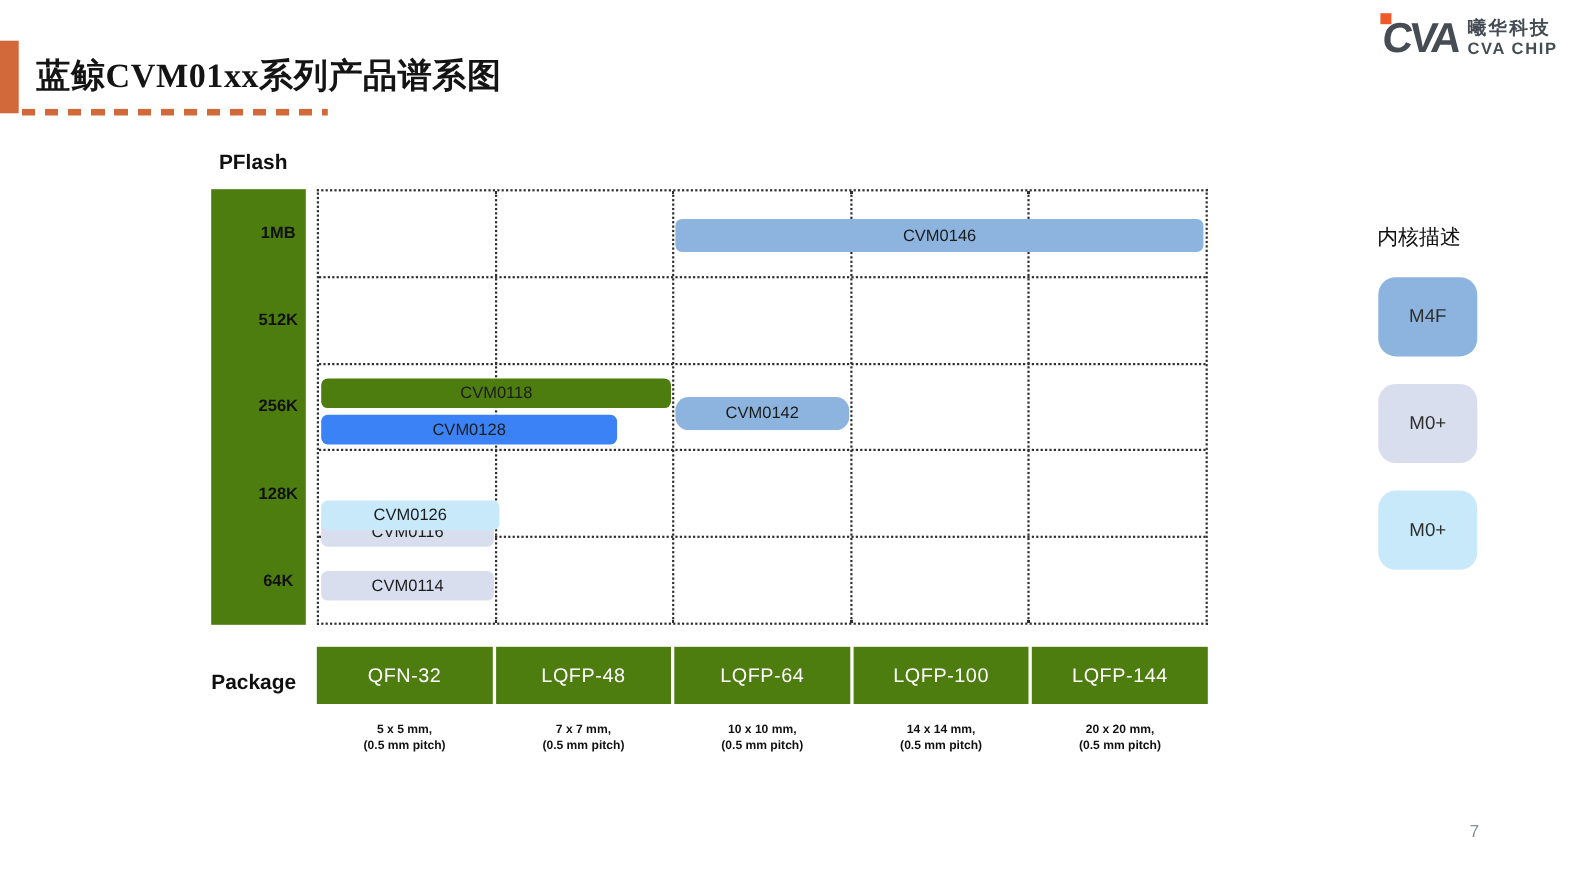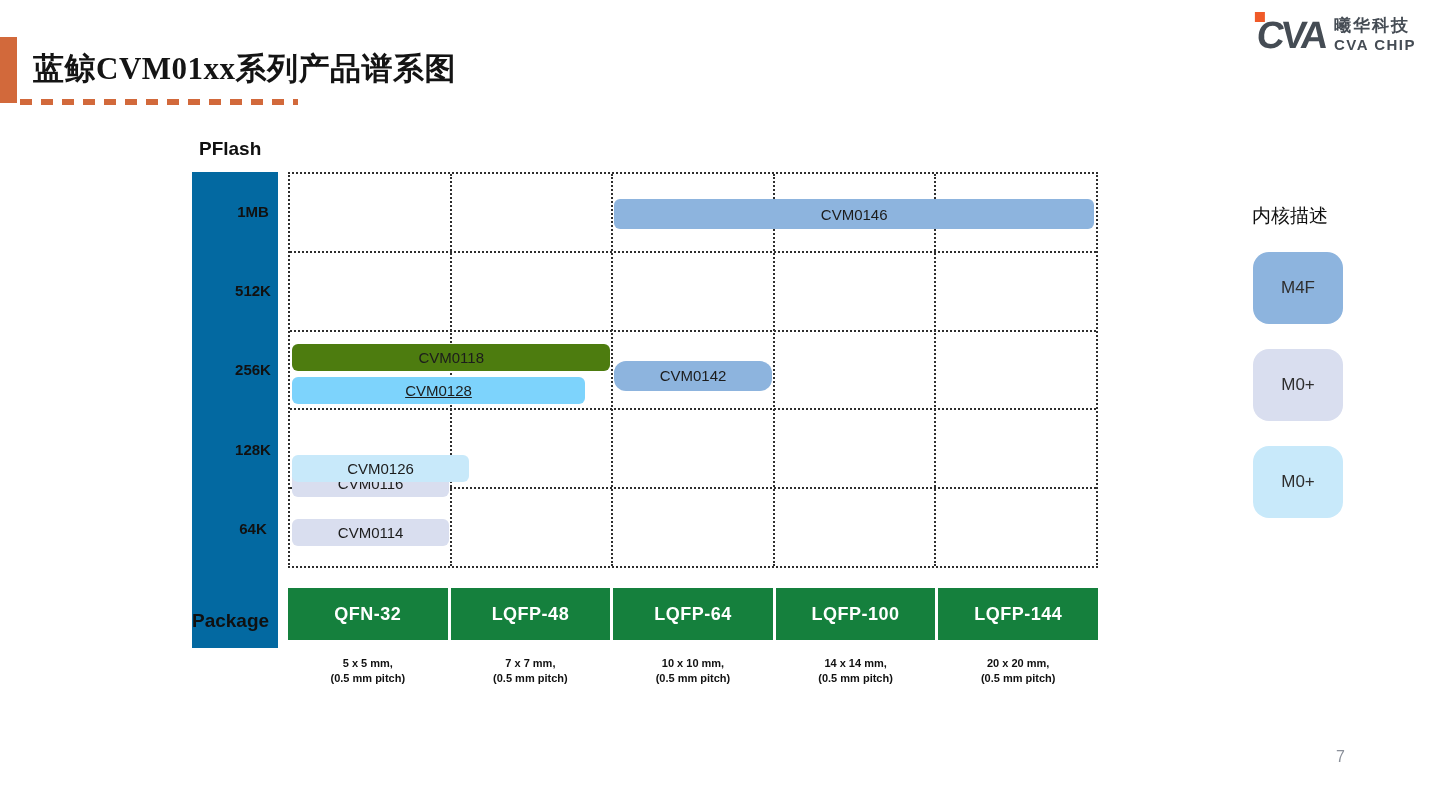--- a/index.html
+++ b/index.html
@@ -19,37 +19,37 @@
   .logo { position:absolute; top:16px; right:16px; display:flex; align-items:center; gap:9px; }
   .logo-mark { position:relative; font-weight:800; font-size:38px; line-height:1;
                color:#454C54; letter-spacing:-3px; transform:skewX(-6deg); padding-left:6px; }
   .logo-square { position:absolute; left:2px; top:-4px; width:10px; height:10px; background:#F05A28; transform:skewX(6deg); }
   .logo-text { display:flex; flex-direction:column; justify-content:center; }
   .logo-cn { font-weight:700; font-size:17px; color:#454C54; letter-spacing:2px; line-height:1.2; }
   .logo-en { font-weight:700; font-size:15px; color:#454C54; letter-spacing:1.5px; line-height:1.2; }
 
   
   .pflash-label { position:absolute; left:199px; top:138px; font-weight:700; font-size:19px; color:#101010; }
-  .axis-col { position:absolute; left:192px; top:172px; width:86px; height:476px; background:#0369a1;padding-left:36px; }
+  .axis-col { position:absolute; left:192px; top:172px; width:86px; height:396px; background:#4d7c0f;padding-left:36px; }
   .flash-label { height:79.2px; display:flex; align-items:center; justify-content:center;
                  font-weight:600; font-size:15px; color:#111; }
 
   
   .grid { position:absolute; left:288px; top:172px; width:810px; height:396px;
           border:2px dotted #2e2e2e; }
   .vline { position:absolute; top:0; bottom:0; width:0; border-left:2px dotted #2e2e2e; }
   .hline { position:absolute; left:0; right:0; height:0; border-top:2px dotted #2e2e2e; }
   .bar { position:absolute; border-radius:6px; display:flex; align-items:center; justify-content:center;
          font-size:15px; color:#1c1c1c; }
 
   
   .package-label { position:absolute; left:192px; top:610px; font-weight:700; font-size:19px; color:#101010; }
   .package-band { position:absolute; left:288px; top:588px; width:810px; height:52px; display:flex; gap:3px; }
-  .package-box { flex:1; background:#15803d; color:#fff; display:flex; align-items:center; justify-content:center;
-                 font-size:18px; font-weight:700; letter-spacing:.5px; }
+  .package-box { flex:1; background:#4d7c0f; color:#fff; display:flex; align-items:center; justify-content:center;
+                 font-size:18px; font-weight:400; letter-spacing:.5px; }
   .package-sizes { position:absolute; left:288px; top:656px; width:810px; display:flex; gap:3px; }
   .size-caption { flex:1; text-align:center; font-weight:700; font-size:11px; line-height:1.4; color:#111; }
 
   
   .legend-title { position:absolute; left:1252px; top:203px; font-weight:400; font-size:19px; color:#101010; }
   .legend { position:absolute; left:1253px; top:252px; display:flex; flex-direction:column; gap:25px; }
   .legend-box { width:90px; height:72px; border-radius:16px; display:flex; align-items:center;
                 justify-content:center; font-size:17px; color:#2e2e2e; }
 
   .page-number { position:absolute; left:1336px; top:748px; font-size:16px; color:#8b909a; }
@@ -87,24 +87,24 @@
       <div class="vline" style="left: 160.2px;"></div>
       <div class="vline" style="left: 321.4px;"></div>
       <div class="vline" style="left: 482.6px;"></div>
       <div class="vline" style="left: 643.8px;"></div>
       <div class="hline" style="top: 77.4px;"></div>
       <div class="hline" style="top: 155.8px;"></div>
       <div class="hline" style="top: 234.2px;"></div>
       <div class="hline" style="top: 312.6px;"></div>
       <div class="bar" style="left: 324.4px; width: 479.6px; top: 25px; height: 30px; background: rgb(141, 180, 222);">CVM0146</div>
       <div class="bar" style="left: 2px; width: 318.4px; top: 169.8px; height: 27px; background: #4d7c0f;">CVM0118</div>
-      <div class="bar" style="left: 2px; width: 293px; top: 202.8px; height: 27px; background: #7dd3fc; text-decoration: underline;">CVM0128</div>
+      <div class="bar" style="left: 2px; width: 269px; top: 202.8px; height: 27px; background: #3b82f6;">CVM0128</div>
       <div class="bar" style="left: 324.4px; width: 157.2px; top: 186.8px; height: 30px; background: rgb(141, 180, 222); border-radius: 12px;">CVM0142</div>
       <div class="bar" style="left: 2px; width: 157.2px; top: 248.2px; height: 27px; background: rgb(217, 222, 239); margin-top: 48px;">CVM0116</div>
-      <div class="bar" style="left: 2px; width: 177px; top: 281.2px; height: 27px; background: rgb(200, 233, 250);">CVM0126</div>
+      <div class="bar" style="left: 2px; width: 162px; top: 281.2px; height: 27px; background: rgb(200, 233, 250);">CVM0126</div>
       <div class="bar" style="left: 2px; width: 157.2px; top: 344.6px; height: 27px; background: rgb(217, 222, 239);">CVM0114</div>
     </div>
 
   <div class="package-label">Package</div>
   <div class="package-band" id="package-band">
       <div class="package-box">QFN-32</div>
       <div class="package-box">LQFP-48</div>
       <div class="package-box">LQFP-64</div>
       <div class="package-box">LQFP-100</div>
       <div class="package-box">LQFP-144</div>

